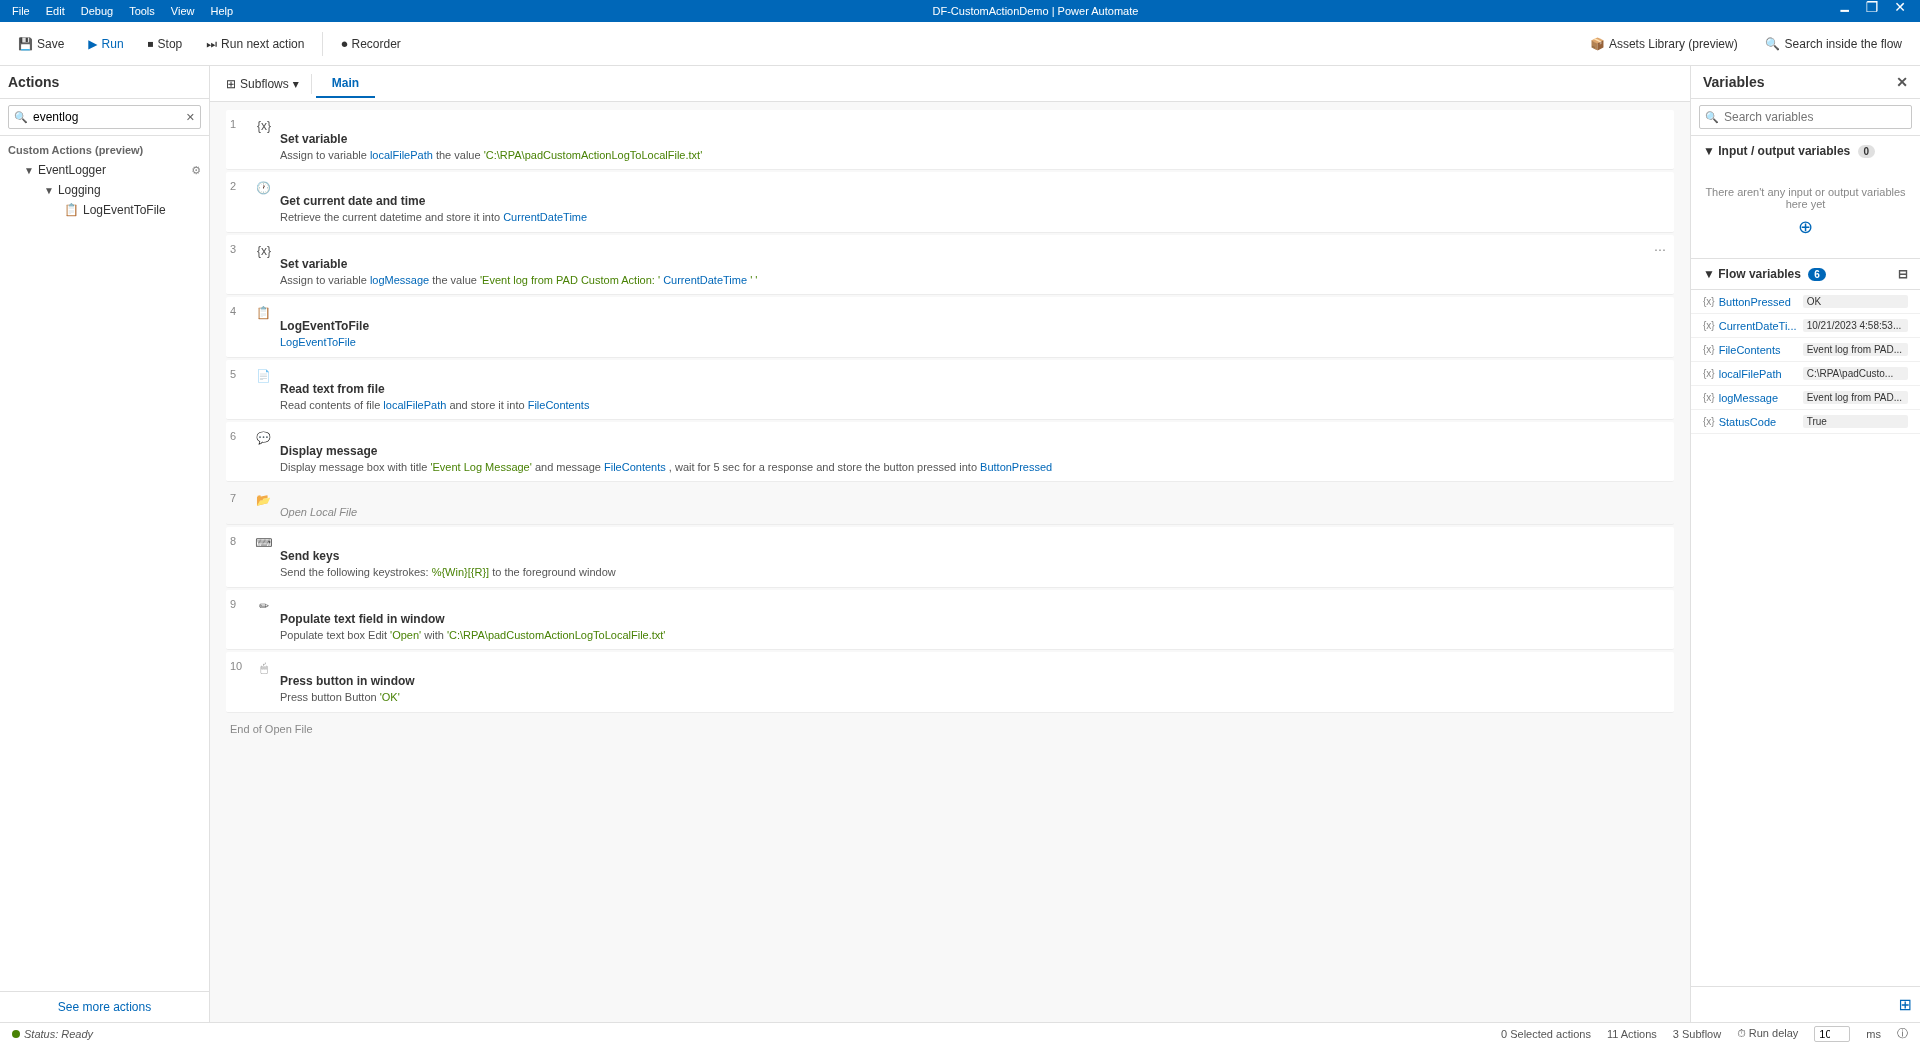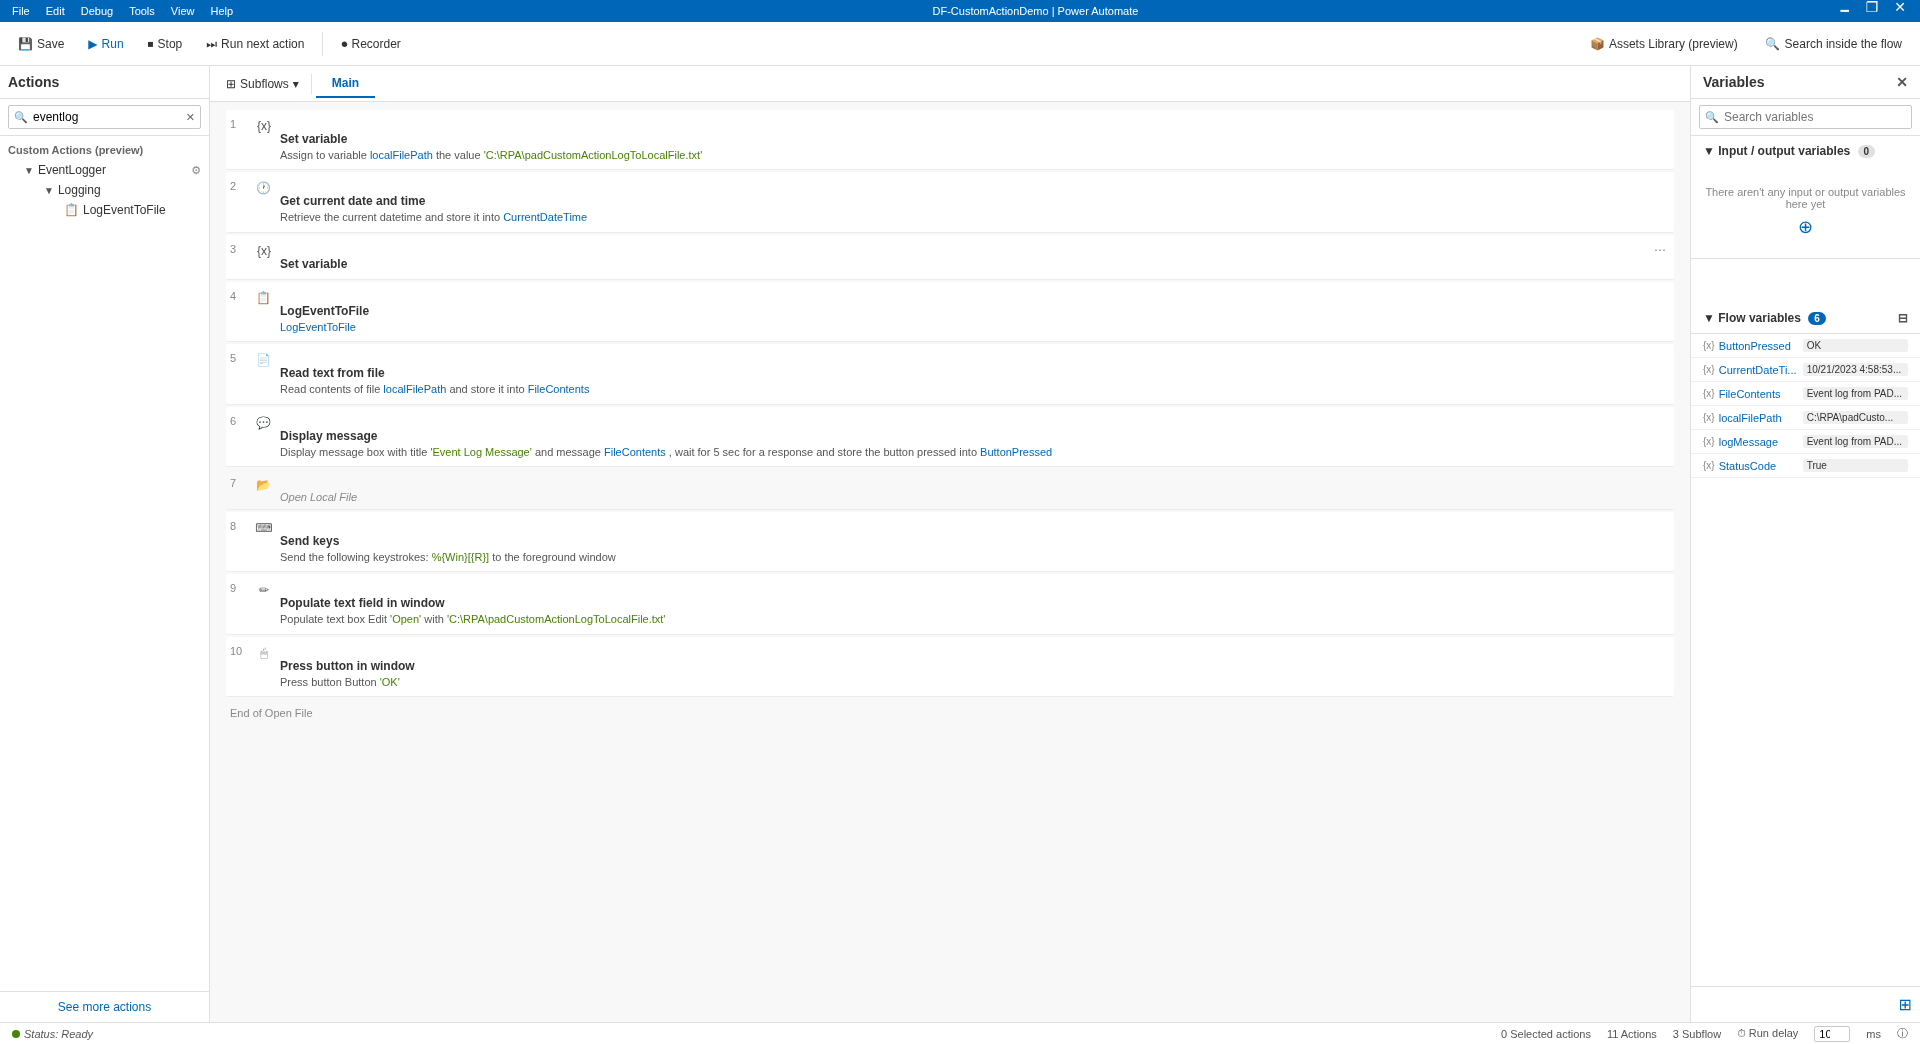--- a/index.html
+++ b/index.html
@@ -283,21 +283,20 @@
     .flow-vars-section { flex: 1; overflow-y: auto; }
     .flow-vars-header {
       padding: 8px 12px;
       display: flex;
       align-items: center;
       justify-content: space-between;
       cursor: pointer;
       font-weight: 600;
       font-size: 12px;
       border-bottom: 1px solid #e0e0e0;
-      margin-top: 44px;
     }
     .flow-vars-header .badge {
       background: #0067b8;
       color: white;
       border-radius: 10px;
       padding: 1px 6px;
       font-size: 10px;
       margin-left: 4px;
     }
     .flow-vars-filter { cursor: pointer; color: #555; }
@@ -477,20 +476,23 @@
             Retrieve the current datetime and store it into <span class="var">CurrentDateTime</span>
           </div>
         </div>
       </div>
 
       <div class="step-row">
         <span class="step-number">3</span>
         <span class="step-icon">{x}</span>
         <div class="step-content">
           <div class="step-title">Set variable</div>
+          <div class="step-desc">
+            Assign to variable <span class="var">logMessage</span> the value <span class="str">'Event log from PAD Custom Action: '</span> <span class="var">CurrentDateTime</span> <span class="str">' '</span>
+          </div>
         </div>
         <span class="step-more">⋯</span>
       </div>
 
       <div class="step-row">
         <span class="step-number">4</span>
         <span class="step-icon">📋</span>
         <div class="step-content">
           <div class="step-title">LogEventToFile</div>
           <div class="step-desc">

